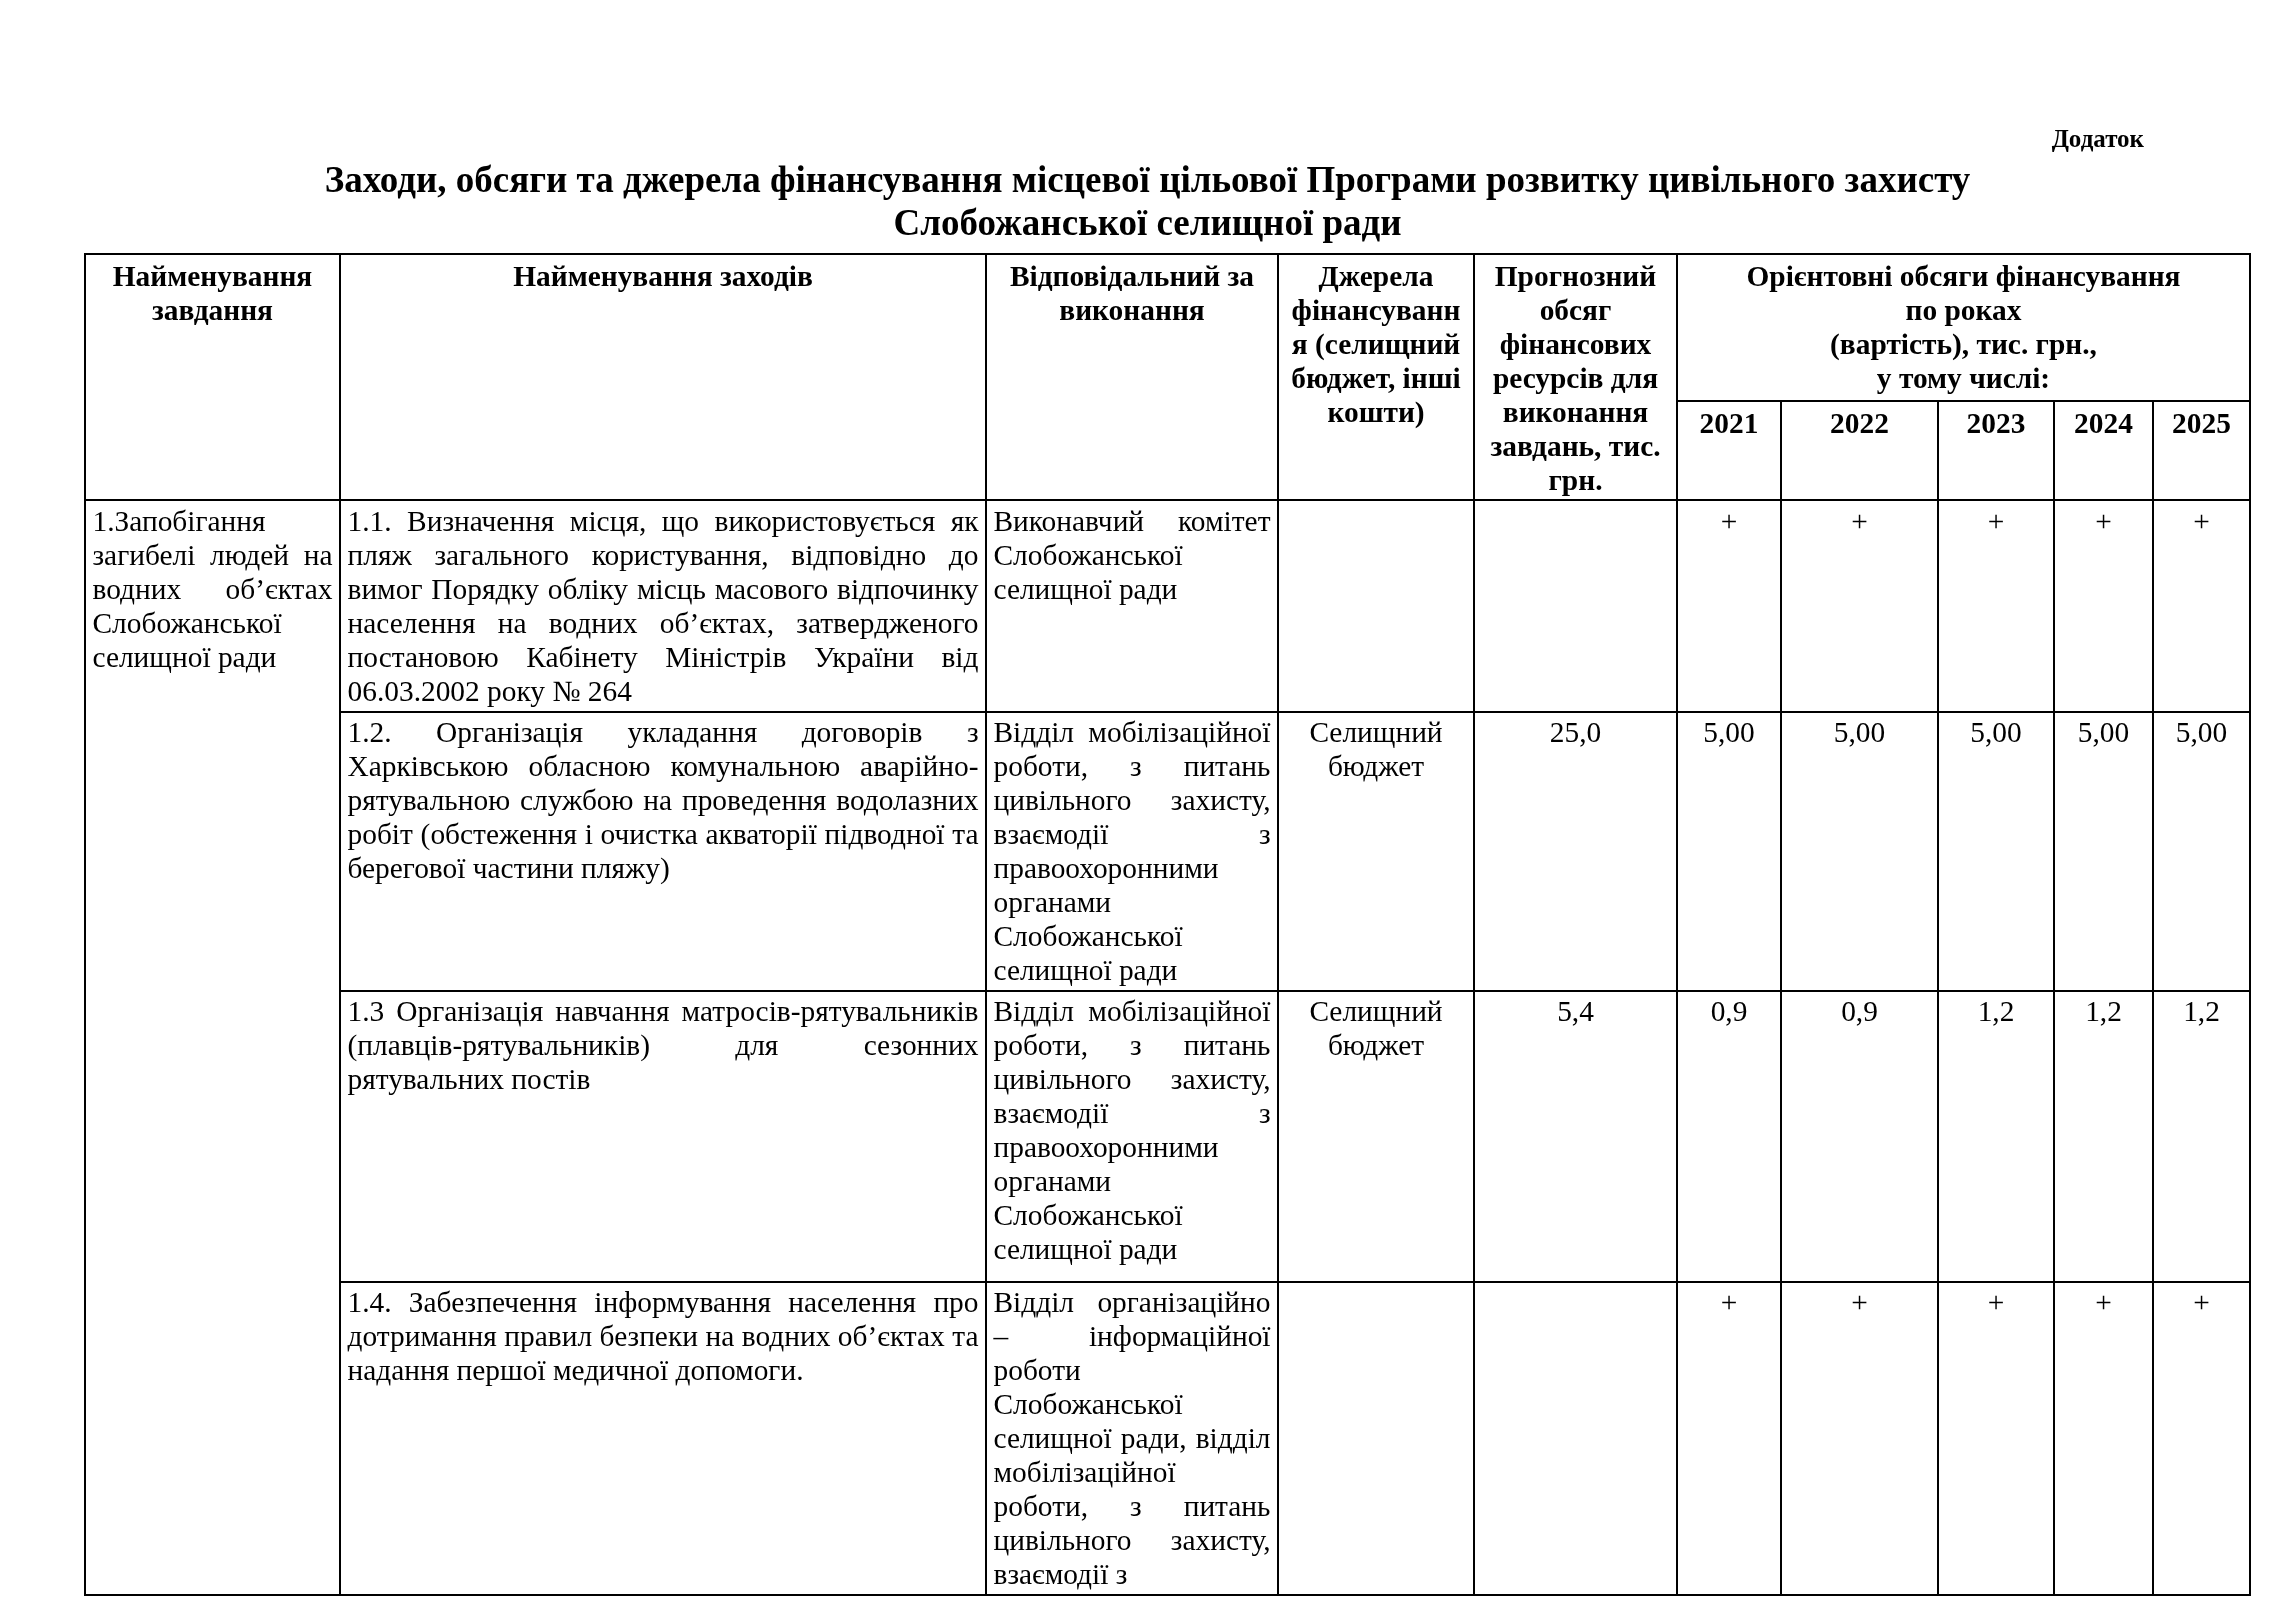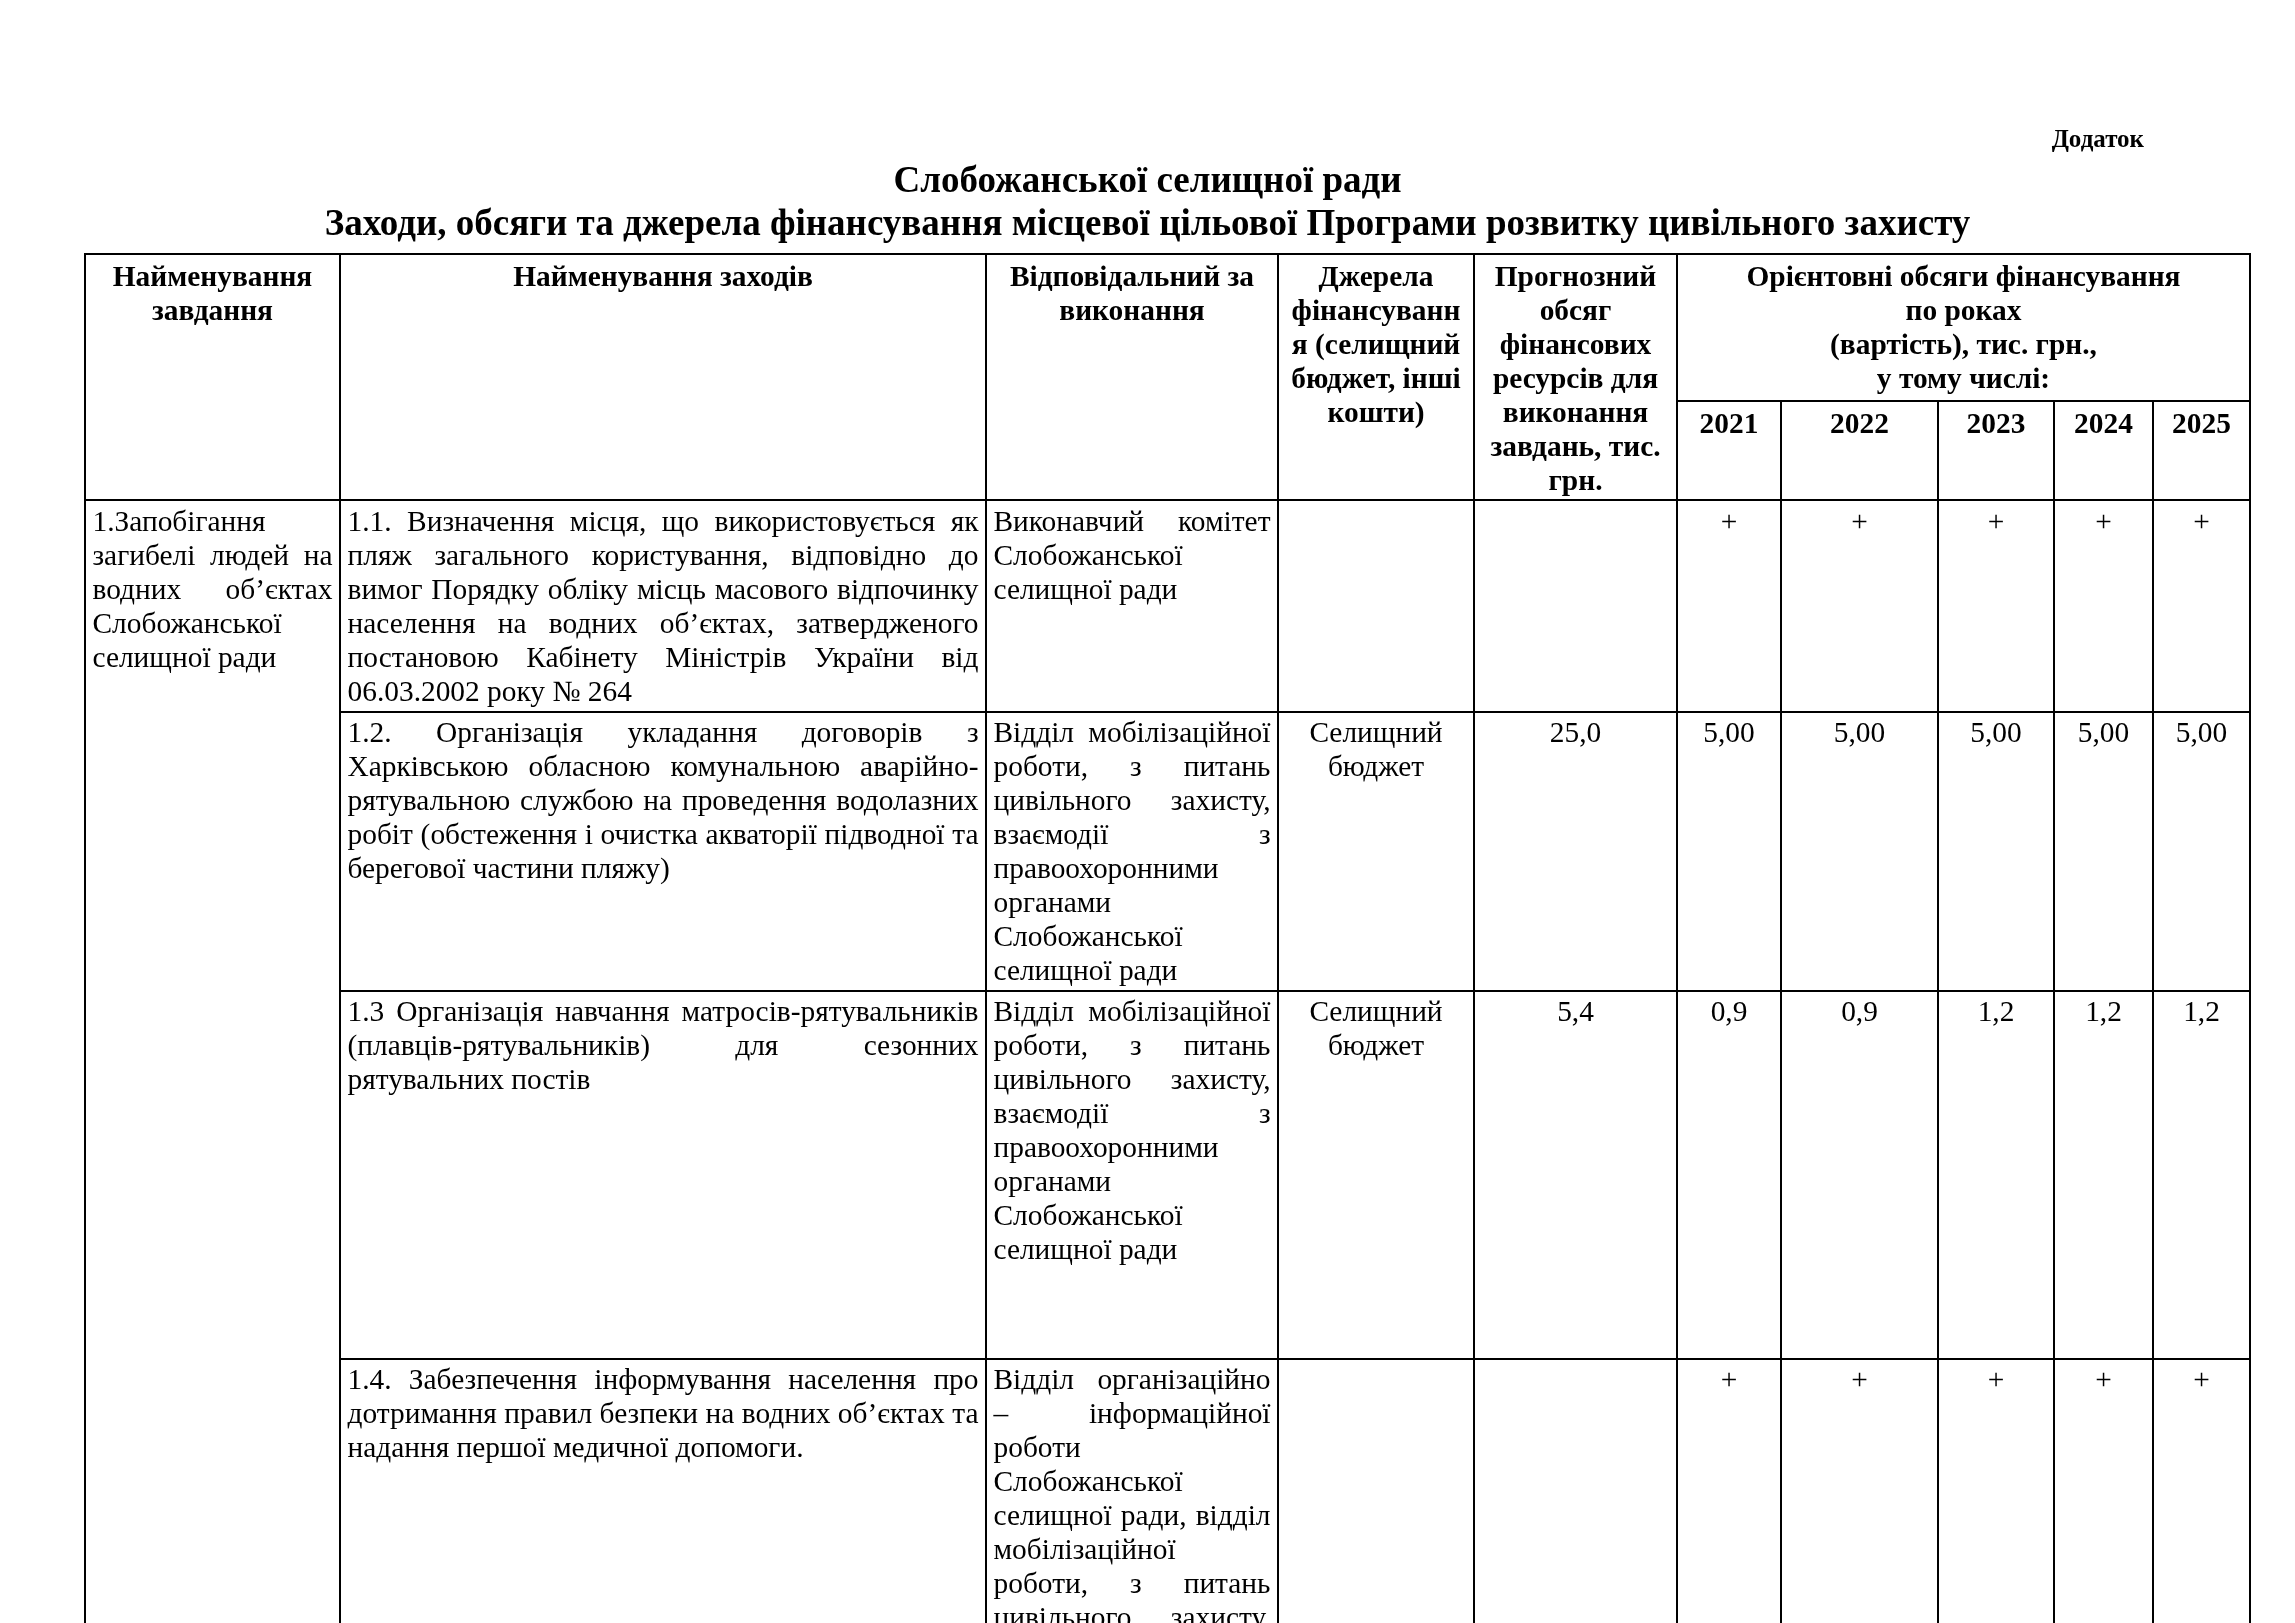--- a/index.html
+++ b/index.html
@@ -45,33 +45,33 @@
     text-align:center;
     padding-top:3.9px;
   }
   .year-th{font-size:33px;}
   td.justify{text-align:justify;}
   td.center{text-align:center;}
   tr.hdr-main{height:126px;}
   tr.hdr-years{height:97px;}
   tr.row-1{height:208px;border-radius:11px;}
   tr.row-2{height:277px;border-radius:7px;}
-  tr.row-3{height:368px;}
+  tr.row-3{height:291px;}
   tr.row-4{height:262px;}
 </style>
 </head>
 <body>
 
 <div class="page">
 
   <div class="appendix">Додаток</div>
 
   <div class="doc-title">
+    <div>Заходи, обсяги та джерела фінансування місцевої цільової Програми розвитку цивільного захисту</div>
     <div>Слобожанської селищної ради</div>
-    <div>Заходи, обсяги та джерела фінансування місцевої цільової Програми розвитку цивільного захисту</div>
   </div>
 
   <table class="fin">
     <colgroup>
       <col style="width:255px">
         <col style="width:646px">
         <col style="width:292px">
       <col style="width:196px">
         <col style="width:203px">
       <col style="width:104px">

